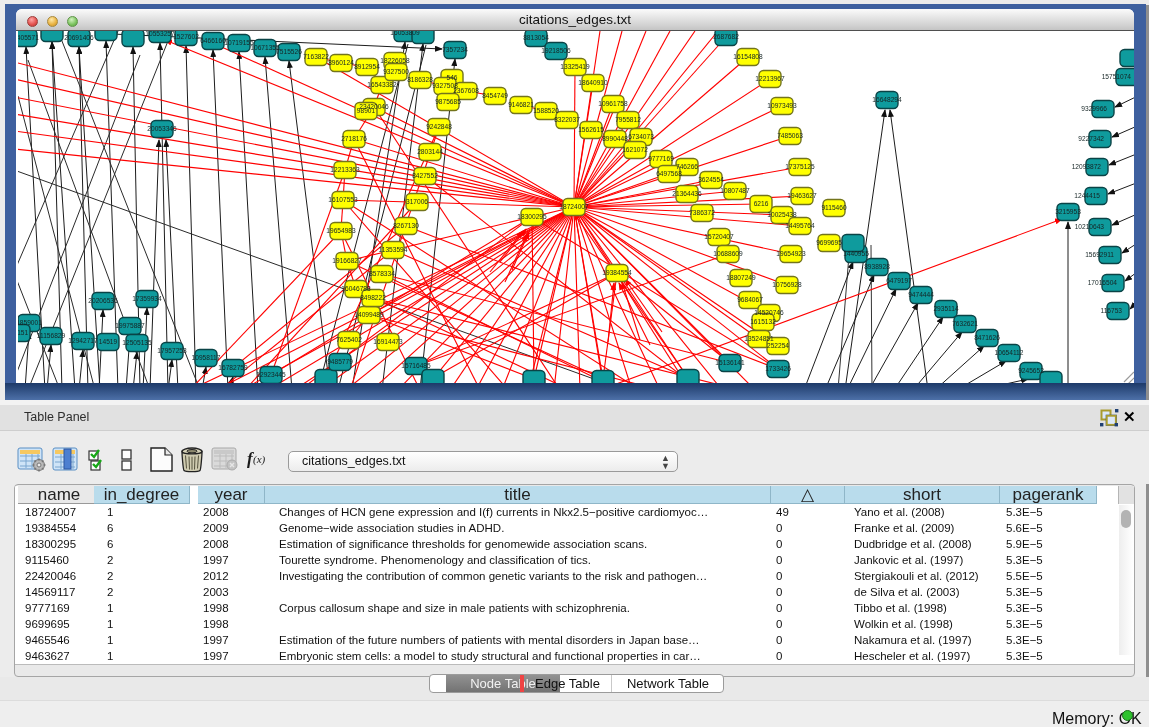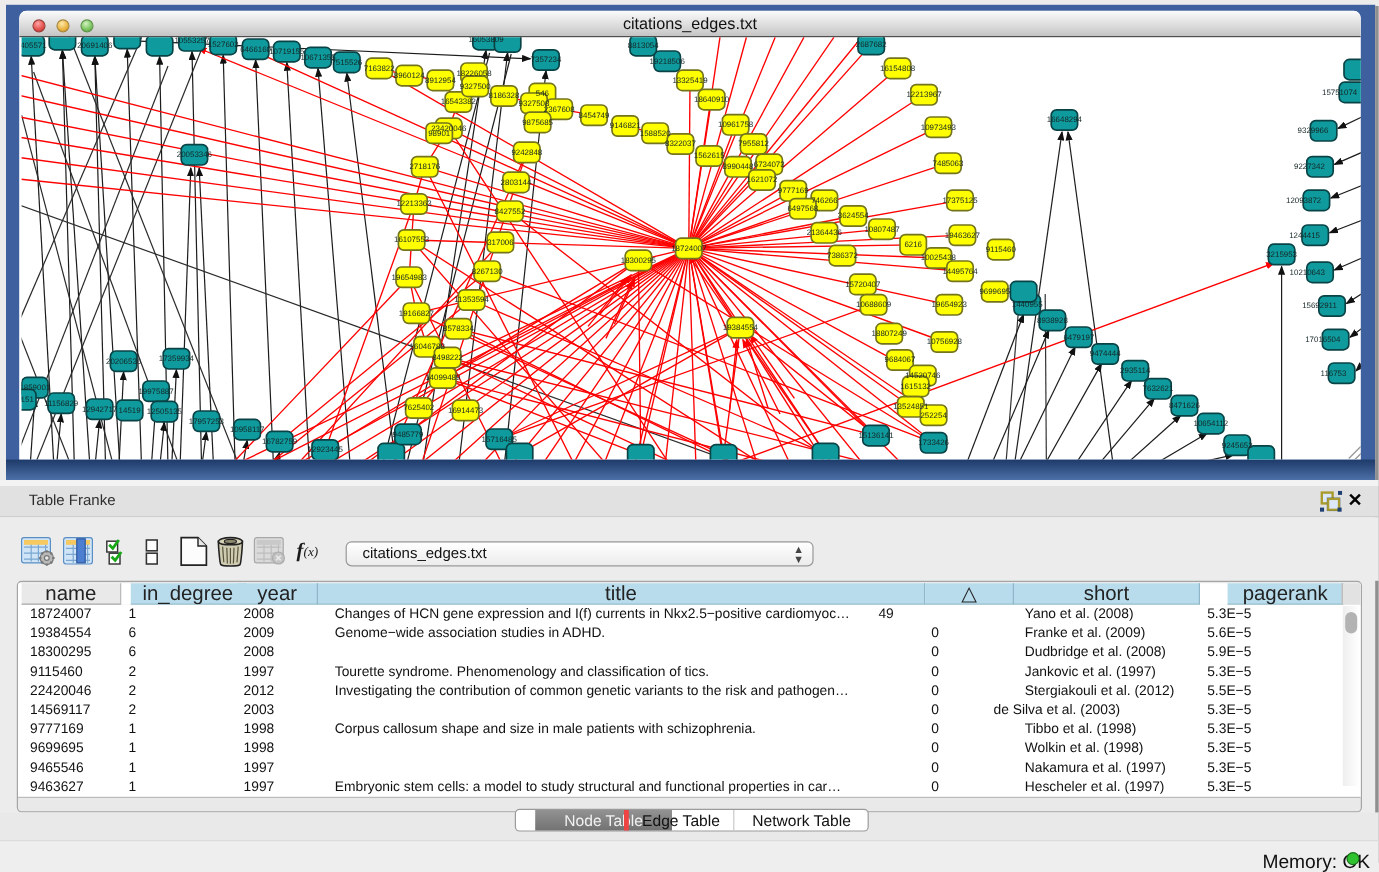--- a/index.html
+++ b/index.html
@@ -505,21 +505,21 @@
 <text x="782" y="108" font-size="6.6" fill="#152525" text-anchor="middle">10973493</text>
 <text x="790" y="138" font-size="6.6" fill="#152525" text-anchor="middle">7485063</text>
 <text x="800" y="169" font-size="6.6" fill="#152525" text-anchor="middle">17375125</text>
 <text x="802" y="198" font-size="6.6" fill="#152525" text-anchor="middle">19463627</text>
 <text x="834" y="210" font-size="6.6" fill="#152525" text-anchor="middle">9115460</text>
 <text x="829" y="245" font-size="6.6" fill="#152525" text-anchor="middle">9699695</text>
 <path d="M1124 382 L1134 372 M1127 385 L1137 375" stroke="#9a9a9a" stroke-width="1.2" fill="none"></path>
 </svg>
 <div class="abs" id="splitter"></div>
 <div class="abs" id="tphead">
-      <span class="t">Table Franke</span>
+      <span class="t">Table Panel</span>
     </div>
 <svg style="position:absolute;left:1100px;top:409px" width="20" height="19" viewBox="0 0 20 19">
 <rect x="1.5" y="1.5" width="9" height="9" fill="#dce8f8" stroke="#a99b2e" stroke-width="2"></rect>
 <rect x="6.5" y="6.5" width="9.6" height="9.6" fill="none" stroke="#2e4f82" stroke-width="1.6"></rect>
 <rect x="6.8" y="6.8" width="9" height="9" fill="#dce8f8" stroke="#a99b2e" stroke-width="1.8"></rect>
 <rect x="15" y="0" width="3.4" height="3.4" fill="#1e3f72"></rect>
 <rect x="0" y="14" width="3.4" height="3.4" fill="#1e3f72"></rect>
 <rect x="14.6" y="14" width="3.4" height="3.4" fill="#1e3f72"></rect>
 </svg>
 <div id="closex">✕</div>
@@ -578,50 +578,51 @@
 
 <g transform="translate(233,4)">
 <text x="0" y="14" font-family="Liberation Serif, serif" font-size="17" font-style="italic" font-weight="bold" fill="#1a1a1a">f</text>
 <text x="6" y="13" font-family="Liberation Serif, serif" font-size="11" font-style="italic" fill="#1a1a1a">(x)</text>
 </g>
 </svg>
 <div class="abs" id="dd">citations_edges.txt<span class="stepper">▲<br>▼</span></div>
 <div class="abs" id="tablebox">
   <div id="thead">
     <div class="hc" style="left:3px;width:83px;background:#e9e9e9;border-right:1px solid #bbb;border-bottom:1px solid #999">name</div>
-    <div class="hc" style="left:94px;width:96px">in_degree</div>
+    <div class="hc" style="left:79px;width:96px">in_degree</div>
     <div class="hc" style="left:183px;width:67px">year</div>
     <div class="hc" style="left:250px;width:506px">title</div>
     <div class="hc" style="left:756px;width:74px">△ out_de…</div>
     <div class="hc" style="left:830px;width:155px">short</div>
-    <div class="hc" style="left:1008px;width:97px">pagerank</div>
+    <div class="hc" style="left:985px;width:97px">pagerank</div>
   </div>
   <div id="rowsarea">
 <div class="trow" style="top:0px">
 <span style="left:10px">18724007</span>
           <span style="left:92px">1</span>
           <span style="left:188px">2008</span>
           <span style="left:264px">Changes of HCN gene expression and I(f) currents in Nkx2.5−positive cardiomyoc…</span>
-          <span style="left:717px">49</span>
+          <span style="left:761px">49</span>
           <span style="left:839px">Yano et al. (2008)</span>
           <span style="left:991px">5.3E−5</span>
         </div>
 <div class="trow" style="top:16px">
 <span style="left:10px">19384554</span>
           <span style="left:92px">6</span>
           <span style="left:188px">2009</span>
           <span style="left:264px">Genome−wide association studies in ADHD.</span>
           <span style="left:761px">0</span>
           <span style="left:839px">Franke et al. (2009)</span>
           <span style="left:991px">5.6E−5</span>
         </div>
 <div class="trow" style="top:32px">
 <span style="left:10px">18300295</span>
           <span style="left:92px">6</span>
           <span style="left:188px">2008</span>
+          <span style="left:264px">Estimation of significance thresholds for genomewide association scans.</span>
           <span style="left:761px">0</span>
           <span style="left:839px">Dudbridge et al. (2008)</span>
           <span style="left:991px">5.9E−5</span>
         </div>
 <div class="trow" style="top:48px">
 <span style="left:10px">9115460</span>
           <span style="left:92px">2</span>
           <span style="left:188px">1997</span>
           <span style="left:264px">Tourette syndrome. Phenomenology and classification of tics.</span>
           <span style="left:761px">0</span>
@@ -635,21 +636,21 @@
           <span style="left:264px">Investigating the contribution of common genetic variants to the risk and pathogen…</span>
           <span style="left:761px">0</span>
           <span style="left:839px">Stergiakouli et al. (2012)</span>
           <span style="left:991px">5.5E−5</span>
         </div>
 <div class="trow" style="top:80px">
 <span style="left:10px">14569117</span>
           <span style="left:92px">2</span>
           <span style="left:188px">2003</span>
           <span style="left:761px">0</span>
-          <span style="left:813px">de Silva et al. (2003)</span>
+          <span style="left:839px">de Silva et al. (2003)</span>
           <span style="left:991px">5.3E−5</span>
         </div>
 <div class="trow" style="top:96px">
 <span style="left:10px">9777169</span>
           <span style="left:92px">1</span>
           <span style="left:188px">1998</span>
           <span style="left:264px">Corpus callosum shape and size in male patients with schizophrenia.</span>
           <span style="left:761px">0</span>
           <span style="left:839px">Tibbo et al. (1998)</span>
           <span style="left:991px">5.3E−5</span>
@@ -659,20 +660,21 @@
           <span style="left:92px">1</span>
           <span style="left:188px">1998</span>
           <span style="left:761px">0</span>
           <span style="left:839px">Wolkin et al. (1998)</span>
           <span style="left:991px">5.3E−5</span>
         </div>
 <div class="trow" style="top:128px">
 <span style="left:10px">9465546</span>
           <span style="left:92px">1</span>
           <span style="left:188px">1997</span>
+          <span style="left:264px">Estimation of the future numbers of patients with mental disorders in Japan base…</span>
           <span style="left:761px">0</span>
           <span style="left:839px">Nakamura et al. (1997)</span>
           <span style="left:991px">5.3E−5</span>
         </div>
 <div class="trow" style="top:144px">
 <span style="left:10px">9463627</span>
           <span style="left:92px">1</span>
           <span style="left:188px">1997</span>
           <span style="left:264px">Embryonic stem cells: a model to study structural and functional properties in car…</span>
           <span style="left:761px">0</span>

